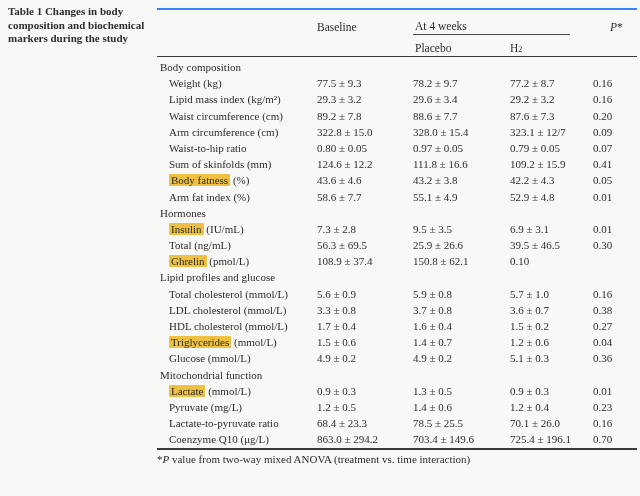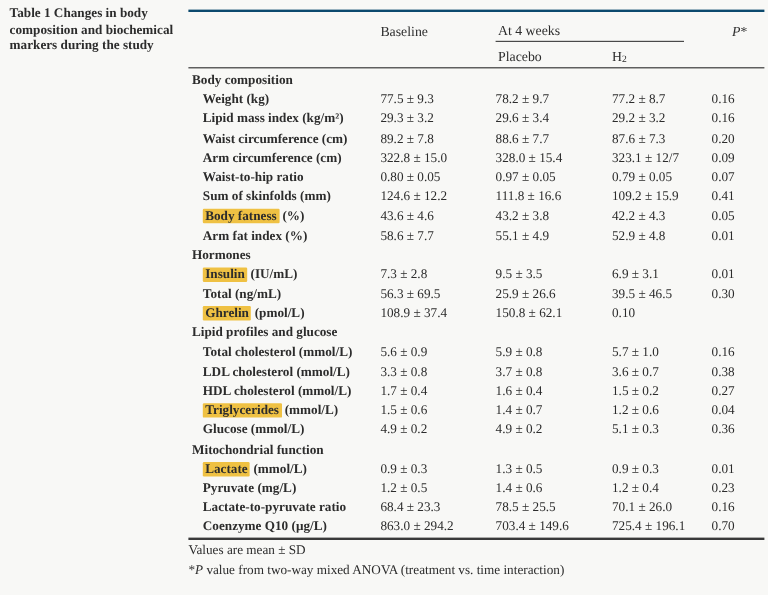--- a/index.html
+++ b/index.html
@@ -22,21 +22,21 @@
   .caption .cap-text { font-weight: bold; }
   .tablewrap {
     position: absolute;
     left: 157px; top: 8px;
     width: 480px;
   }
   .thead {
     display: grid;
     grid-template-columns: 160px 96px 97px 83px 44px;
     grid-template-rows: 25px 21px;
-    border-top: 2px solid #0c4a6e;
+    border-top: 2px solid #3b82f6;
     border-bottom: 1.4px solid #3a3a3a;
     font-size: 11.5px;
   }
   .thead .cell { display: flex; align-items: flex-end; padding-bottom: 2px; }
   .h-baseline { grid-column: 2; grid-row: 1; }
   .h-at4 {
     grid-column: 3 / 5; grid-row: 1;
     border-bottom: 1px solid #4a4a4a;
     margin-right: 23px;
     padding-left: 2px;
@@ -51,21 +51,21 @@
     padding-top: 2px;
     font-size: 11px;
   }
   .row {
     display: grid;
     grid-template-columns: 160px 96px 97px 83px 44px;
     height: 16.2px;
     line-height: 16.2px;
     white-space: nowrap;
   }
-  .row .label { padding-left: 12px; overflow: visible; font-weight: bold; }
+  .row .label { padding-left: 12px; overflow: visible; }
   .row.section .label { padding-left: 3px; grid-column: 1 / 6; }
   .hl {
     background: var(--hl, #efc143);
     padding: 0 2px;
     border-radius: 1px;
   }
   .footnotes {
     position: absolute;
     left: 157px; top: 452px;
     font-size: 11px;
@@ -246,15 +246,14 @@
         <div class="label">Coenzyme Q10 (μg/L)</div>
         <div class="val">863.0 ± 294.2</div>
         <div class="val">703.4 ± 149.6</div>
         <div class="val">725.4 ± 196.1</div>
         <div class="val">0.70</div>
       </div>
     </div>
 </div>
 
 <div class="footnotes">
-  <div>Values are mean ± SD</div>
   <div><span>*</span><span class="fp">P</span><span> value from two-way mixed ANOVA (treatment vs. time interaction)</span></div>
 </div>
 
 </body></html>

